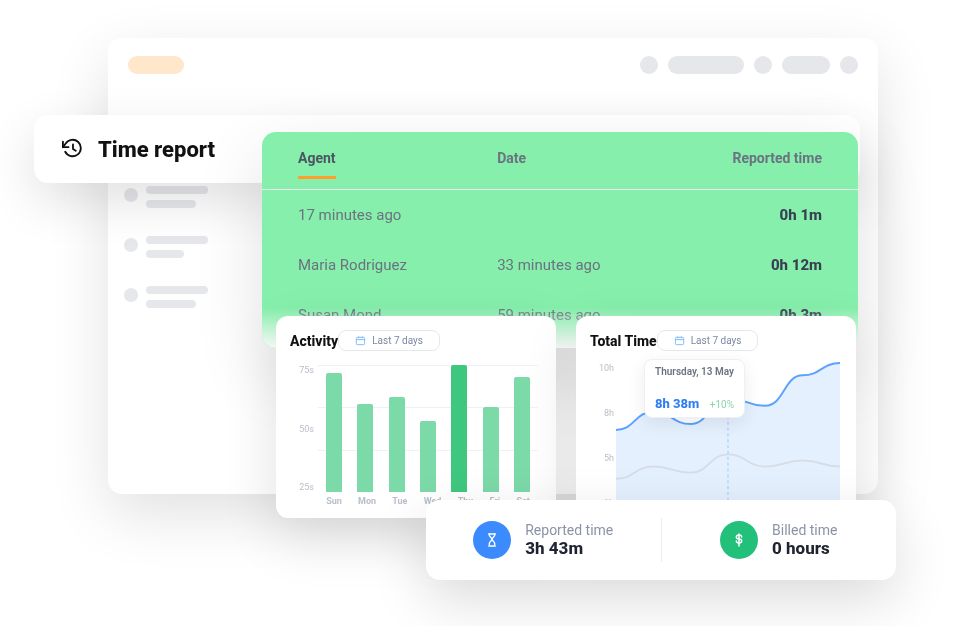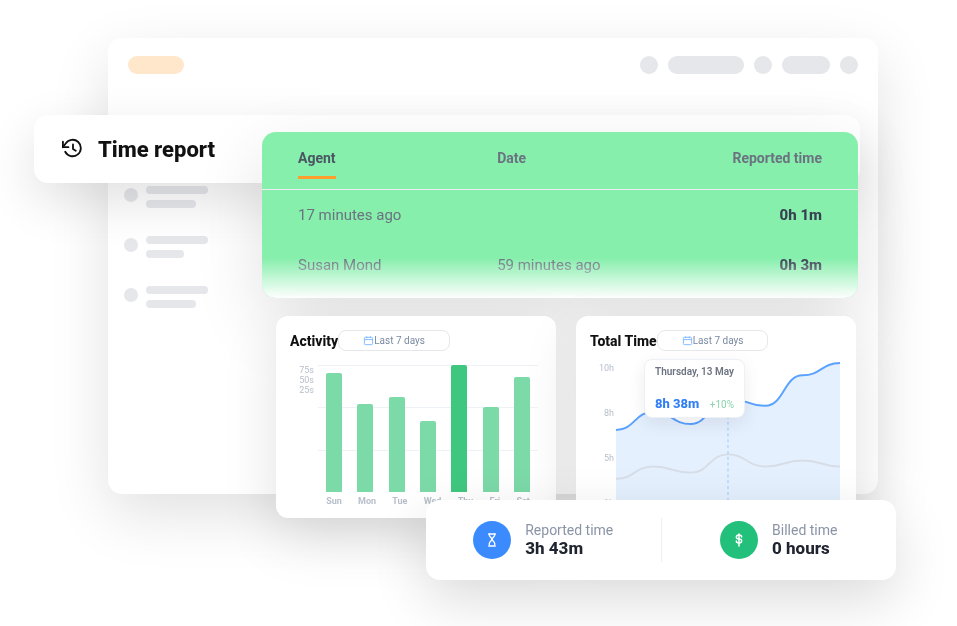--- a/index.html
+++ b/index.html
@@ -132,32 +132,32 @@
     flex-direction:column;
   }
   .card-head {
     display:flex;
     align-items:center;
     justify-content:flex-start;
     margin-bottom: 6px;
   }
   .card-title { font-size: 14px; font-weight:800; color:#111; }
   .range-chip {
-    display:flex; align-items:center; 
+    display:flex; align-items:center; gap:6px;
     border:1px solid #e5e7eb;
     border-radius:8px;
     font-size: 10px;
     color:#7a8aa0;
-    padding: 4px 24px;
+    padding: 4px 16px;
   }
   .range-chip svg { stroke:#7ab7ff; }
   .chart-body { flex:1; position:relative; }
   .y-ticks {
     position:absolute; left:0; top:8px; bottom:22px; width:24px;
-    display:flex; flex-direction:column; 
+    display:flex; flex-direction:column; justify-content:space-between;
     font-size: 9px; color:#b7bfca; text-align:right;
   }
   .grid-line {
     position:absolute; left:28px; right:4px; height:1px; background:#eef1f5;
   }
   .bars {
     position:absolute; left:28px; right:4px; bottom:22px; top:8px;
     display:flex; align-items:flex-end; justify-content:space-around;
   }
   .bar {
@@ -291,20 +291,25 @@
     <div class="col-agent">
       <span class="th-agent-wrap">Agent</span>
     </div>
     <div class="col-date">Date</div>
     <div class="col-time">Reported time</div>
   </div>
 
   <div class="table-row">
     <div class="col-date date-cell">17 minutes ago</div>
     <div class="col-time time-cell">0h 1m</div>
+  </div>
+  <div class="table-row">
+    <div class="col-agent agent-name">Maria Rodriguez</div>
+    <div class="col-date date-cell">33 minutes ago</div>
+    <div class="col-time time-cell">0h 12m</div>
   </div>
   <div class="table-row">
     <div class="col-agent agent-name">Susan Mond</div>
     <div class="col-date date-cell">59 minutes ago</div>
     <div class="col-time time-cell">0h 3m</div>
   </div>
   <div class="fade-mask"></div>
 </div>
 
 <div class="cards-row">

